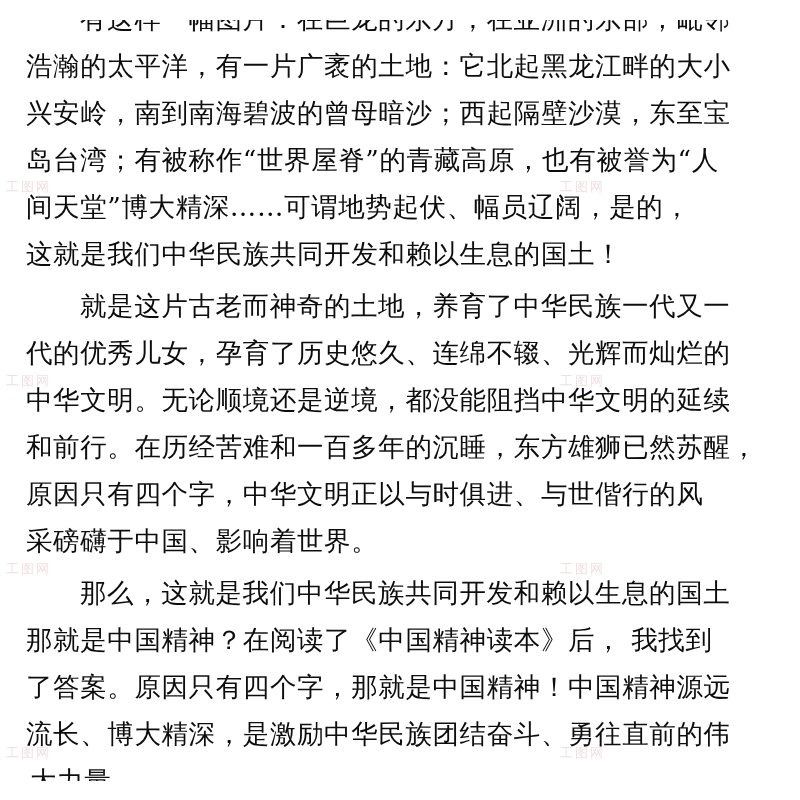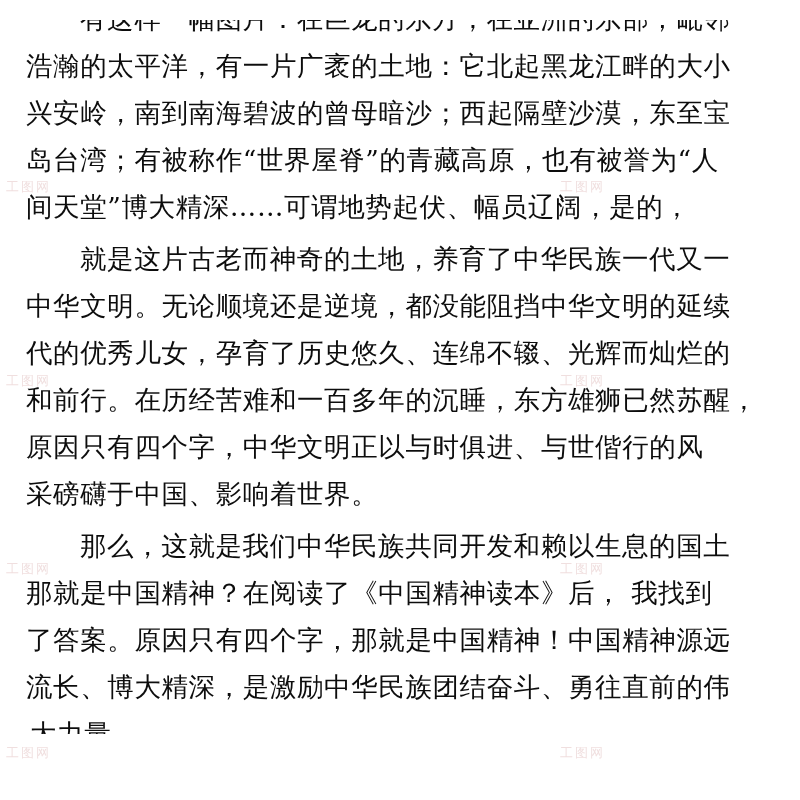--- a/index.html
+++ b/index.html
@@ -102,26 +102,27 @@
 
   <div class="body-text">
 
     <div class="clipped-top">
       <div class="line"><span class="indent"></span><span>有这样一幅图片：在巨龙的东方，在亚洲的东部，毗邻</span></div>
     </div>
     <div class="line">浩瀚的太平洋，有一片广袤的土地：它北起黑龙江畔的大小</div>
     <div class="line">兴安岭，南到南海碧波的曾母暗沙；西起隔壁沙漠，东至宝</div>
     <div class="line">岛台湾；有被称作“世界屋脊”的青藏高原，也有被誉为“人</div>
     <div class="line">间天堂”博大精深……可谓地势起伏、幅员辽阔，是的，</div>
+    <div class="line">这就是我们中华民族共同开发和赖以生息的国土！</div>
 
     <div class="para-gap"></div>
 
     <div class="line"><span class="indent"></span><span>就是这片古老而神奇的土地，养育了中华民族一代又一</span></div>
+    <div class="line">代的优秀儿女，孕育了历史悠久、连绵不辍、光辉而灿烂的</div>
     <div class="line">中华文明。无论顺境还是逆境，都没能阻挡中华文明的延续</div>
-    <div class="line">代的优秀儿女，孕育了历史悠久、连绵不辍、光辉而灿烂的</div>
     <div class="line">和前行。在历经苦难和一百多年的沉睡，东方雄狮已然苏醒，</div>
     <div class="line">原因只有四个字，中华文明正以与时俱进、与世偕行的风</div>
     <div class="line">采磅礴于中国、影响着世界。</div>
 
     <div class="para-gap"></div>
 
     <div class="line"><span class="indent"></span><span>那么，这就是我们中华民族共同开发和赖以生息的国土</span></div>
     <div class="line">那就是中国精神？在阅读了《中国精神读本》后， 我找到</div>
     <div class="line">了答案。原因只有四个字，那就是中国精神！中国精神源远</div>
     <div class="line">流长、博大精深，是激励中华民族团结奋斗、勇往直前的伟</div>

